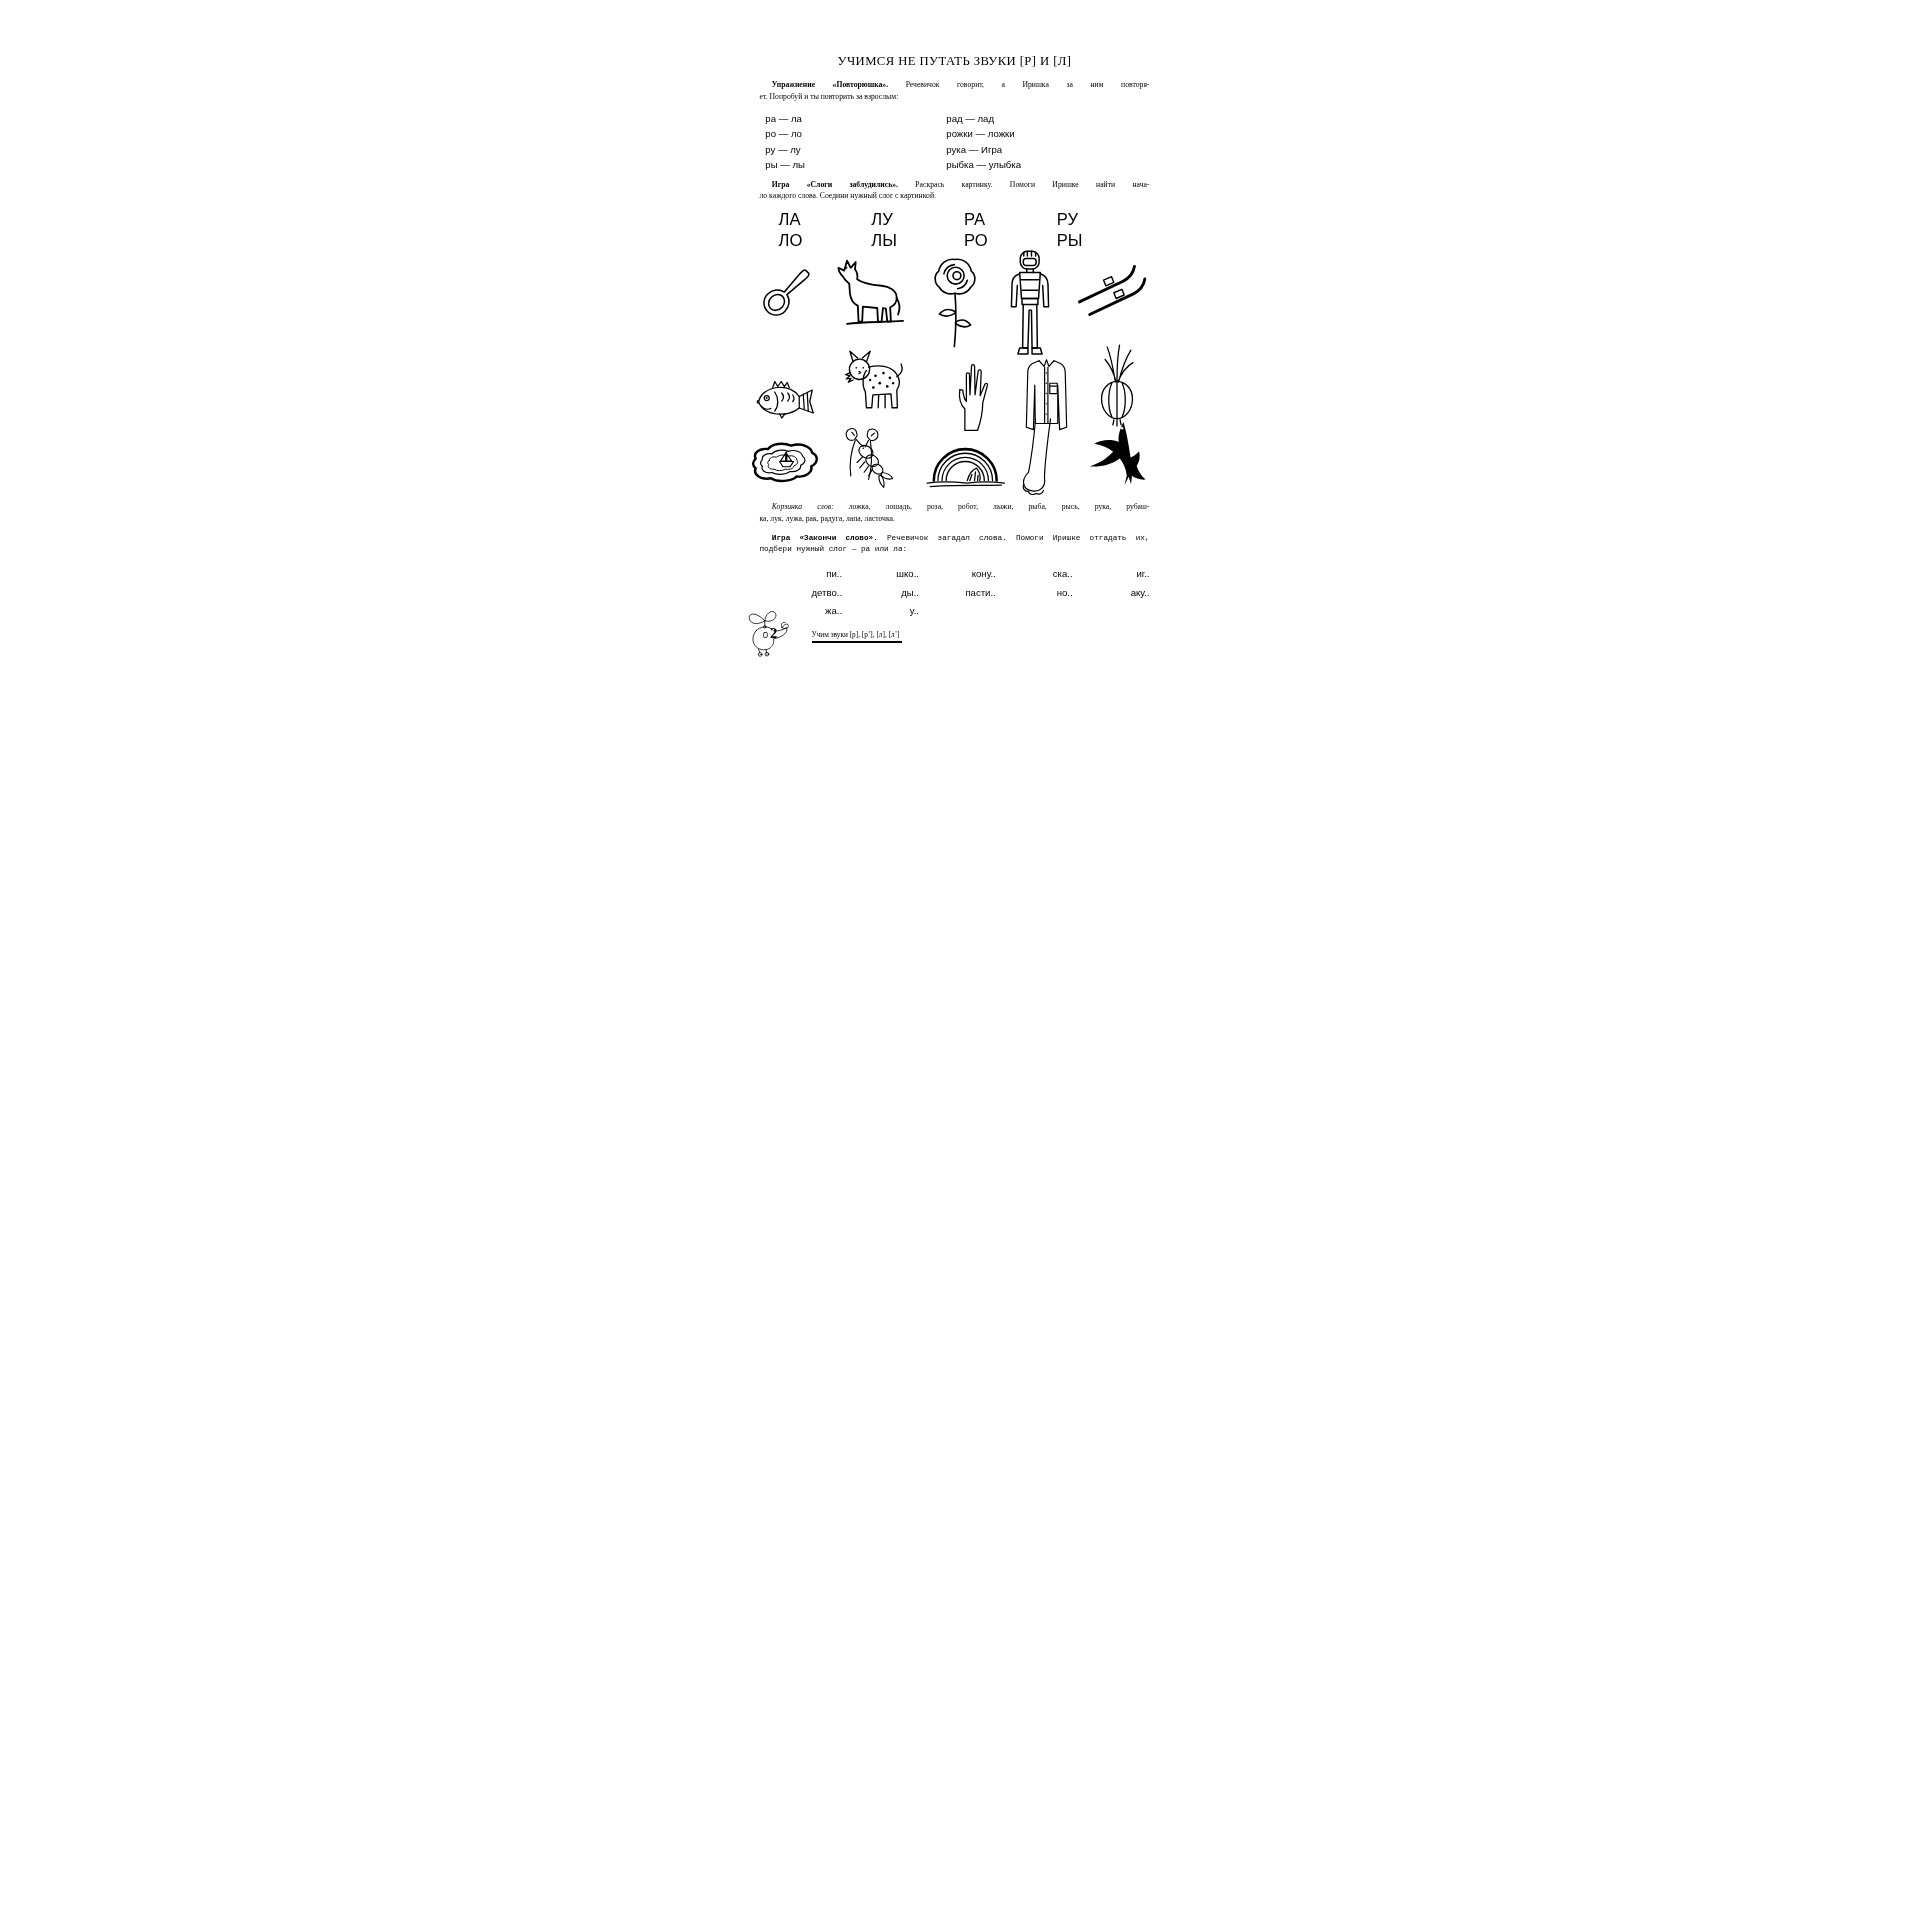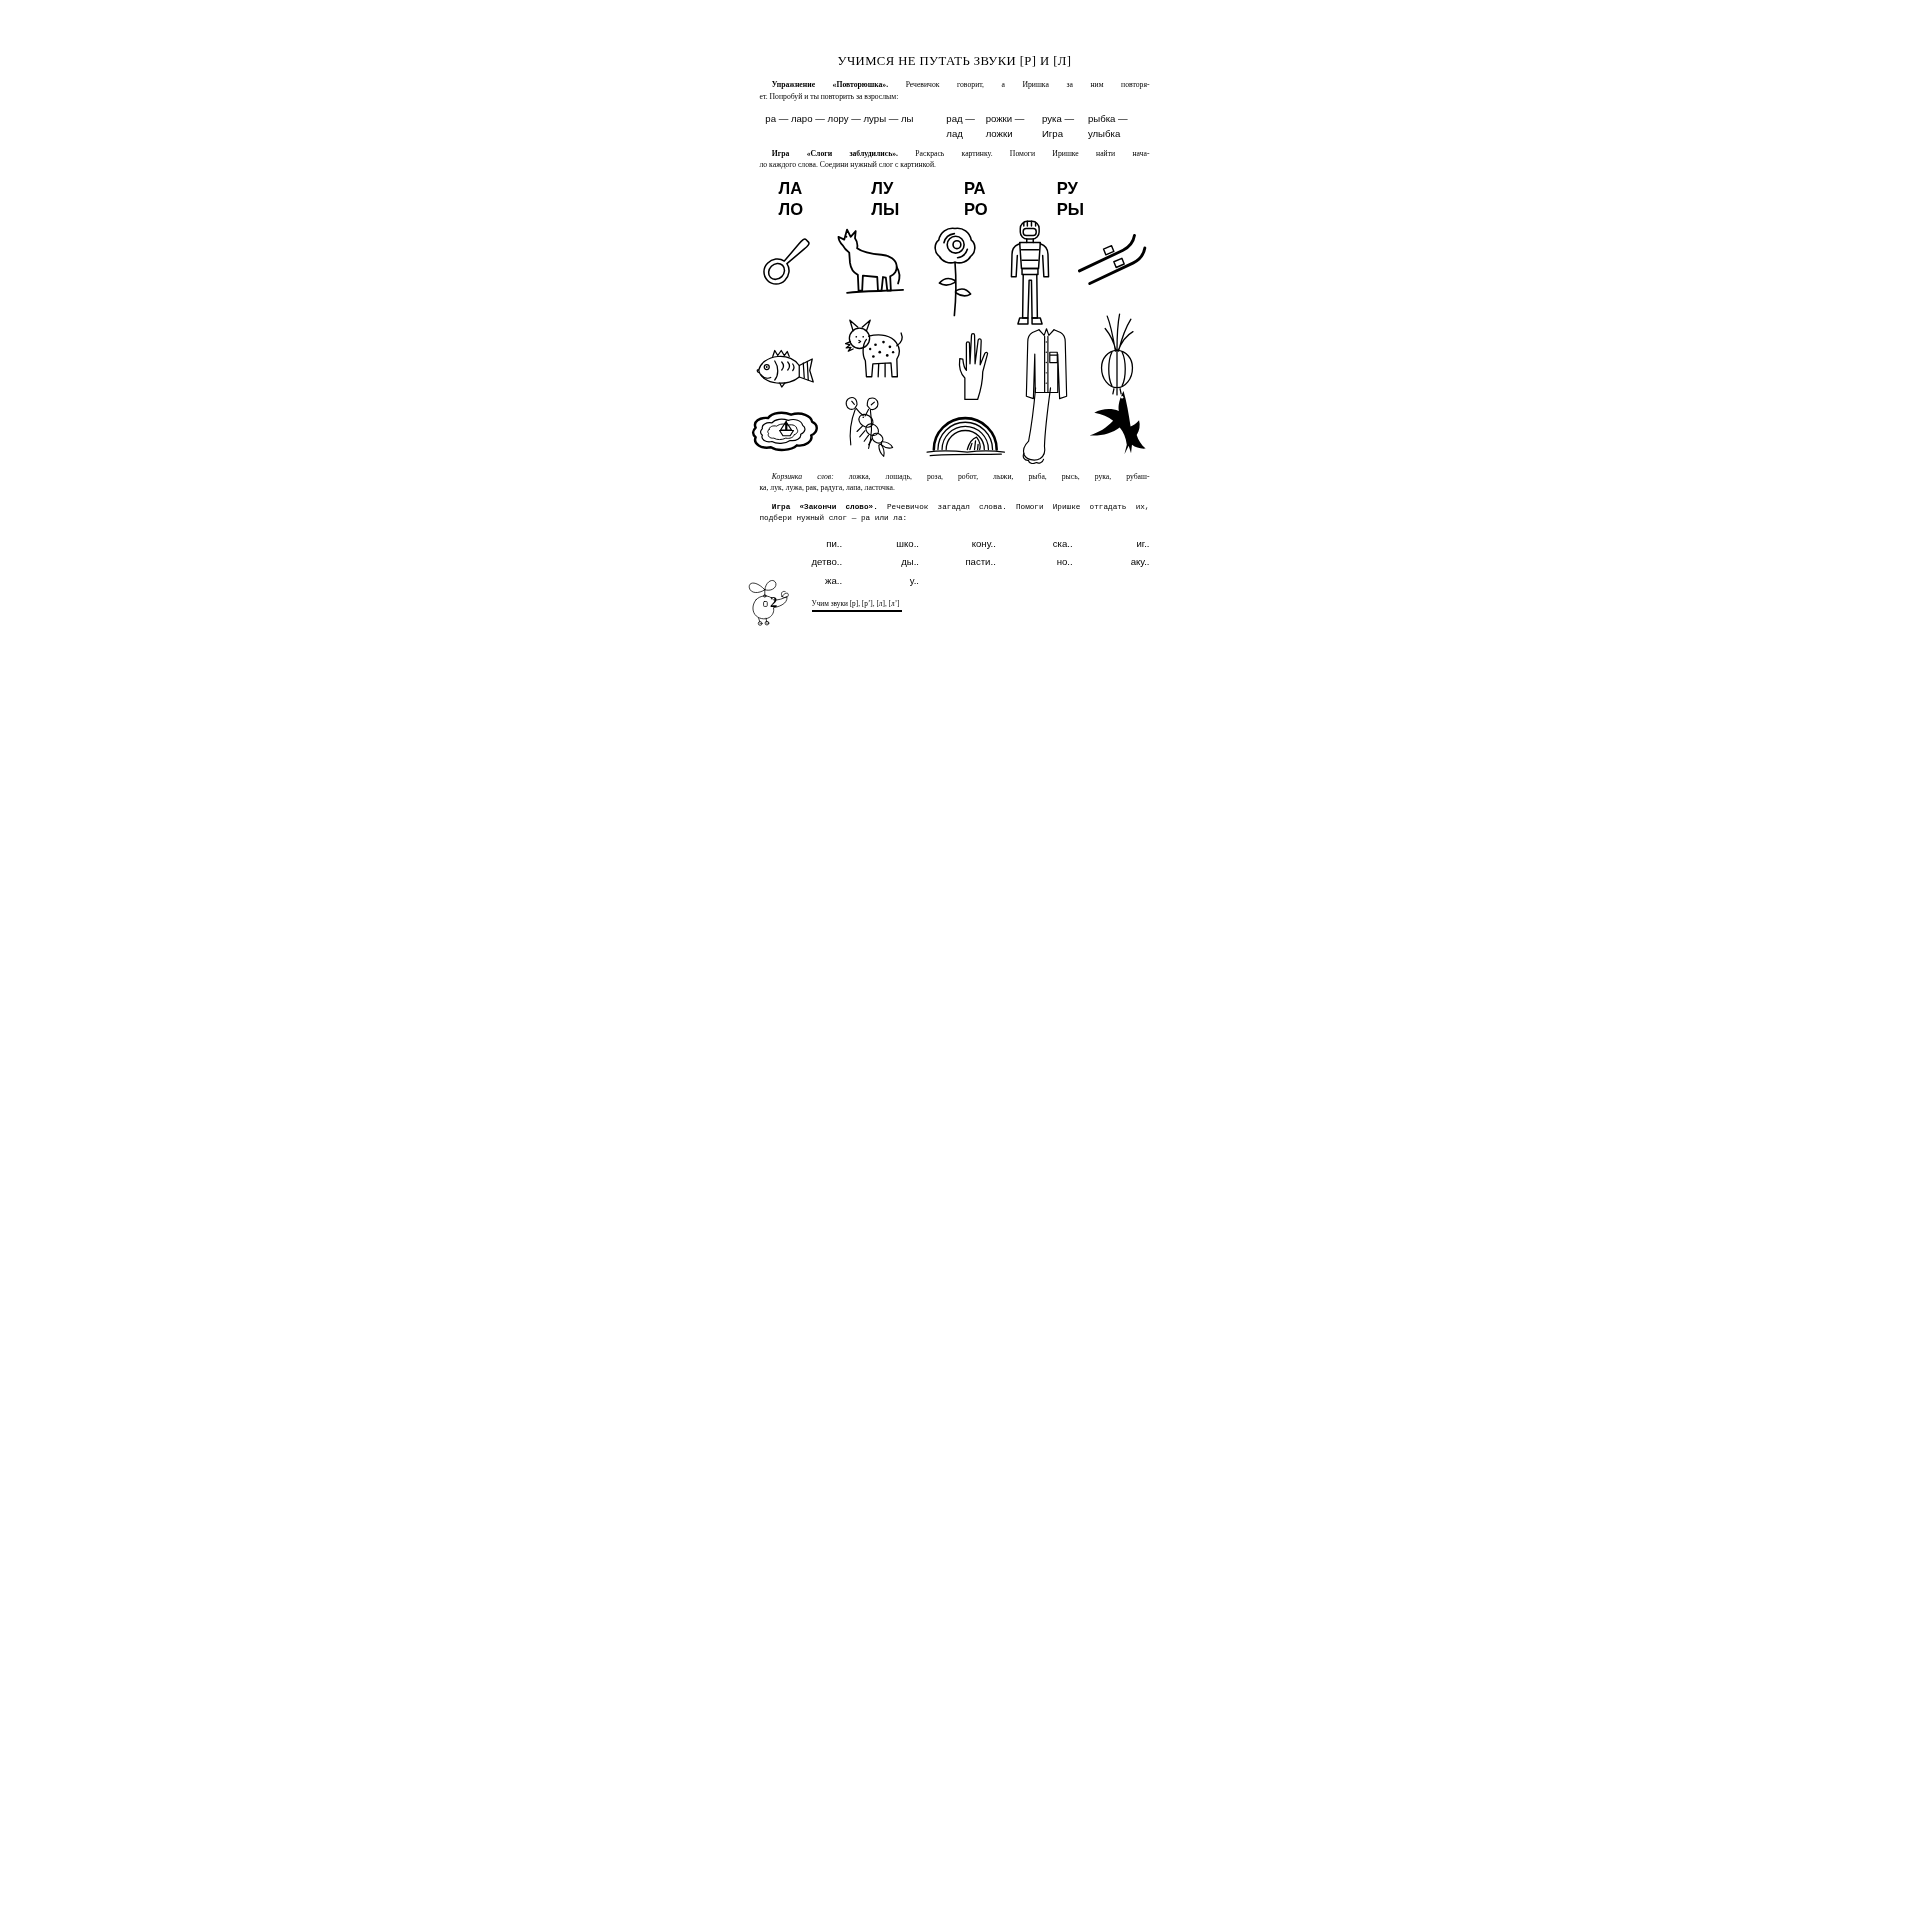--- a/index.html
+++ b/index.html
@@ -24,28 +24,28 @@
 
   .p-exercise { margin-top:10px; }
   .p-game1    { margin-top:6.2px; }
   .p-basket   { margin-top:1.5px; }
   .p-game2    { margin-top:9.2px;font-family:Liberation Mono, monospace; }
 
   .pairs {
     display:flex; margin-top:9.2px;
     font-family:"Liberation Sans", sans-serif; font-size:9.6px; line-height:15.4px;
   }
-  .pairs .col { display:flex; }
+  .pairs .col { display:flex; flex-direction:column; }
   .pairs .col-left  { margin-left:5.8px; width:181px; }
   .pairs .col-right { flex:1; }
 
   .syl {
     display:grid; grid-template-columns:repeat(4,1fr);
     margin:7.7px 0 0 19px;
-    font-family:"Liberation Sans", sans-serif; font-size:16.6px; line-height:21px;font-weight:bold;
+    font-family:"Liberation Sans", sans-serif; font-size:16.6px; line-height:21px;
   }
 
   .pics { position:relative; height:249px; margin:0 -44px; }
   .pic { position:absolute; }
   .pic svg { width:100%; height:100%; display:block; }
   .pic path, .pic circle, .pic ellipse, .pic rect, .heli path, .heli circle, .heli rect {
     stroke:#000; fill:none; stroke-width:2.5; stroke-linecap:round; stroke-linejoin:round;
   }
   .pic .dot, .heli .dot { fill:#000; stroke:none; }
   .pic .blk { fill:#000; stroke:none; }

